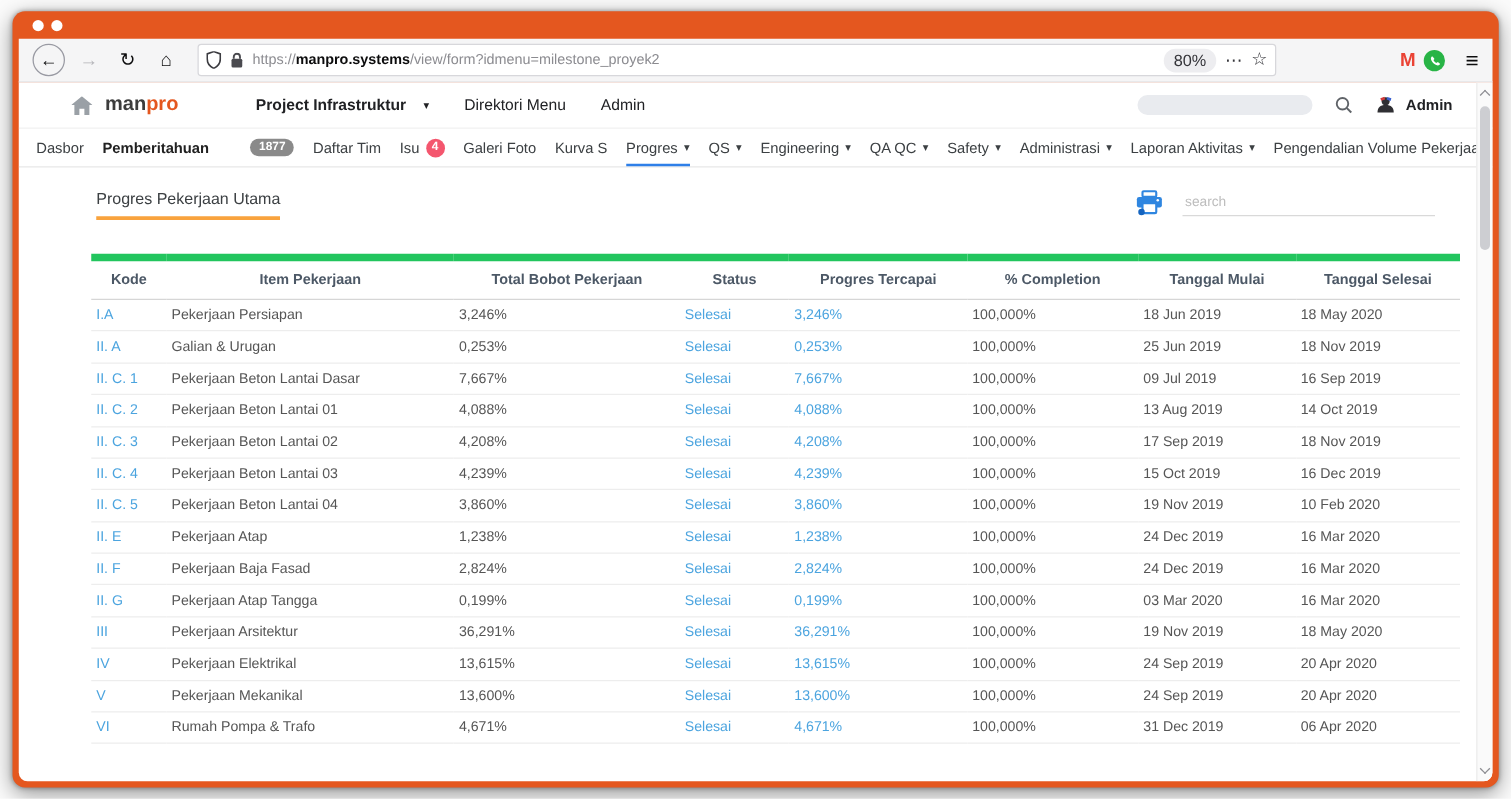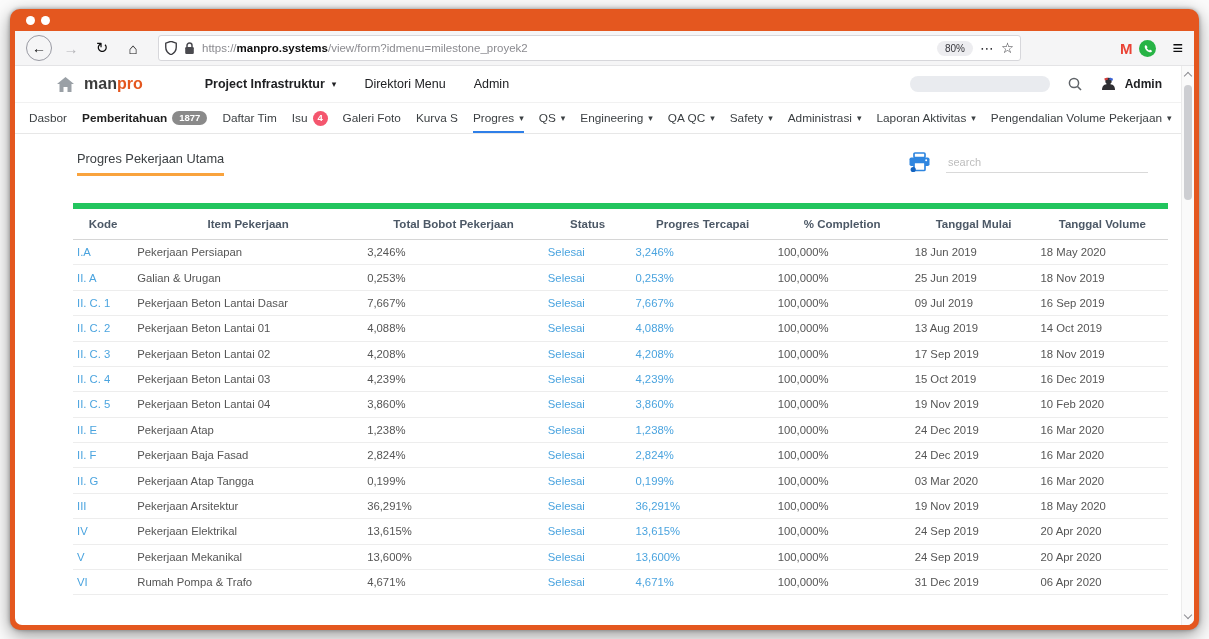--- a/index.html
+++ b/index.html
@@ -29,48 +29,48 @@
   }
   .tool-btn.back { border: 1.5px solid #999aa3; border-radius: 50%; width: 26px; height: 26px; font-size: 14px; }
   .tool-btn.forward { color: #b4b4b8; }
   .urlbar {
     flex: 1; min-width: 0; height: 26px; margin: 0 92px 0 6px;
     background: #fff; border: 1px solid #d7d7db; border-radius: 3px;
     display: flex; align-items: center; gap: 7px; padding: 0 6px;
   }
   .url-text { flex: 1; font-size: 11.5px; color: #8b8b90; white-space: nowrap; overflow: hidden; }
   .url-text .domain { color: #0c0c0d; font-weight: bold; }
-  .zoom-badge { background: #ededf0; border-radius: 10px; padding: 2px 8px; font-size: 10px; color: #35353a; }
+  .zoom-badge { background: #ededf0; border-radius: 10px; padding: 2px 8px; font-size: 13px; color: #35353a; }
   .more-icon { font-size: 14px; color: #35353a; }
   .star-icon { font-size: 14.5px; color: #35353a; }
   .ext-gmail { font-size: 15px; font-weight: 900; color: #ea4335; }
   .ext-wa { width: 17px; height: 17px; border-radius: 50%; background: #28b446; display: flex; align-items: center; justify-content: center; }
   .menu-icon { font-size: 18px; color: #0c0c0d; margin-left: 9px; }
 
   .viewport { flex: 1; background: #fff; border-radius: 0 0 7px 7px; position: relative; overflow: hidden; }
 
   .appheader { height: 37px; display: flex; align-items: center; padding: 0 32px 0 42px; border-bottom: 1px solid #f1f1f1; }
   .logo { font-size: 16px; font-weight: bold; margin-left: 10px; }
   .logo .man { color: #3c3c3c; } .logo .pro { color: var(--accent-orange, #e4571f); }
   .appmenu { display: flex; align-items: center; gap: 28px; margin-left: 62px; font-size: 12.5px; color: #202124; }
-  .appmenu .item { display: flex; align-items: center; gap: 7px; }
+  .appmenu .item { display: flex; align-items: center; gap: 14px; }
   .appmenu .item.primary { font-weight: bold; }
   .caret-sm { font-size: 9px; color: #202124; }
   .header-right { margin-left: auto; display: flex; align-items: center; gap: 18px; }
   .header-search-pill { width: 140px; height: 16px; border-radius: 8px; background: #e9ebef; }
   .user { display: flex; align-items: center; gap: 8px; font-size: 12px; font-weight: bold; color: #202124; }
 
   .navbar {
     display: flex; align-items: center; gap: 15px; padding: 0 14px; height: 31px;
     border-bottom: 1px solid #e7e7e7; font-size: 11.8px; color: #3c4043; white-space: nowrap;
   }
   .nav-item { display: flex; align-items: center; gap: 5px; height: 100%; padding-top: 2px; border-bottom: 2.5px solid transparent; cursor: default; }
   .nav-item.active { border-bottom-color: var(--nav-active, #2e7fe8); }
   .nav-item.bold .nav-label { font-weight: bold; color: #212121; }
-  .nav-badge.pill { background: var(--badge-gray, #8a8a8a); color: #fff; font-size: 9.5px; font-weight: bold; border-radius: 9px; padding: 2.5px 7px; line-height: 1; }
+  .nav-badge.pill { background: var(--badge-gray, #8a8a8a); color: #fff; font-size: 9.5px; font-weight: bold; border-radius: 9px; padding: 2.5px 7px; line-height: 1; margin-left: 28px; }
   .nav-badge.circle { background: var(--badge-red, #f4566e); color: #fff; font-size: 9.5px; font-weight: bold; border-radius: 50%; width: 15px; height: 15px; display: flex; align-items: center; justify-content: center; line-height: 1; }
   .nav-caret { font-size: 9px; color: #3c4043; }
 
   .main { padding: 0 26px; margin-left: 32px; }
   .titlerow { display: flex; justify-content: space-between; align-items: flex-end; margin-top: 17px; padding: 0 4px; }
   .page-title { font-size: 12.8px; color: #3c4043; padding-bottom: 7px; border-bottom: 3px solid var(--title-underline, #f9a33d); }
   .title-tools { display: flex; align-items: flex-start; gap: 15px; padding-right: 16px; }
   .search-field { width: 202px; border: none; border-bottom: 1px solid #d9d9d9; background: transparent; outline: none; font-size: 11px; padding: 4px 2px; color: #555; font-family: inherit; }
   .search-field::placeholder { color: #bdbdbd; }
 
@@ -277,21 +277,21 @@
         </colgroup>
         <thead>
             <tr>
               <th>Kode</th>
               <th>Item Pekerjaan</th>
               <th>Total Bobot Pekerjaan</th>
               <th>Status</th>
               <th>Progres Tercapai</th>
               <th>% Completion</th>
               <th>Tanggal Mulai</th>
-              <th>Tanggal Volume</th>
+              <th>Tanggal Selesai</th>
             </tr>
           </thead>
         <tbody>
             <tr>
     <td class="blue">I.A</td>
     <td>Pekerjaan Persiapan</td>
     <td>3,246%</td>
     <td class="blue">Selesai</td>
     <td class="blue">3,246%</td>
     <td>100,000%</td>

